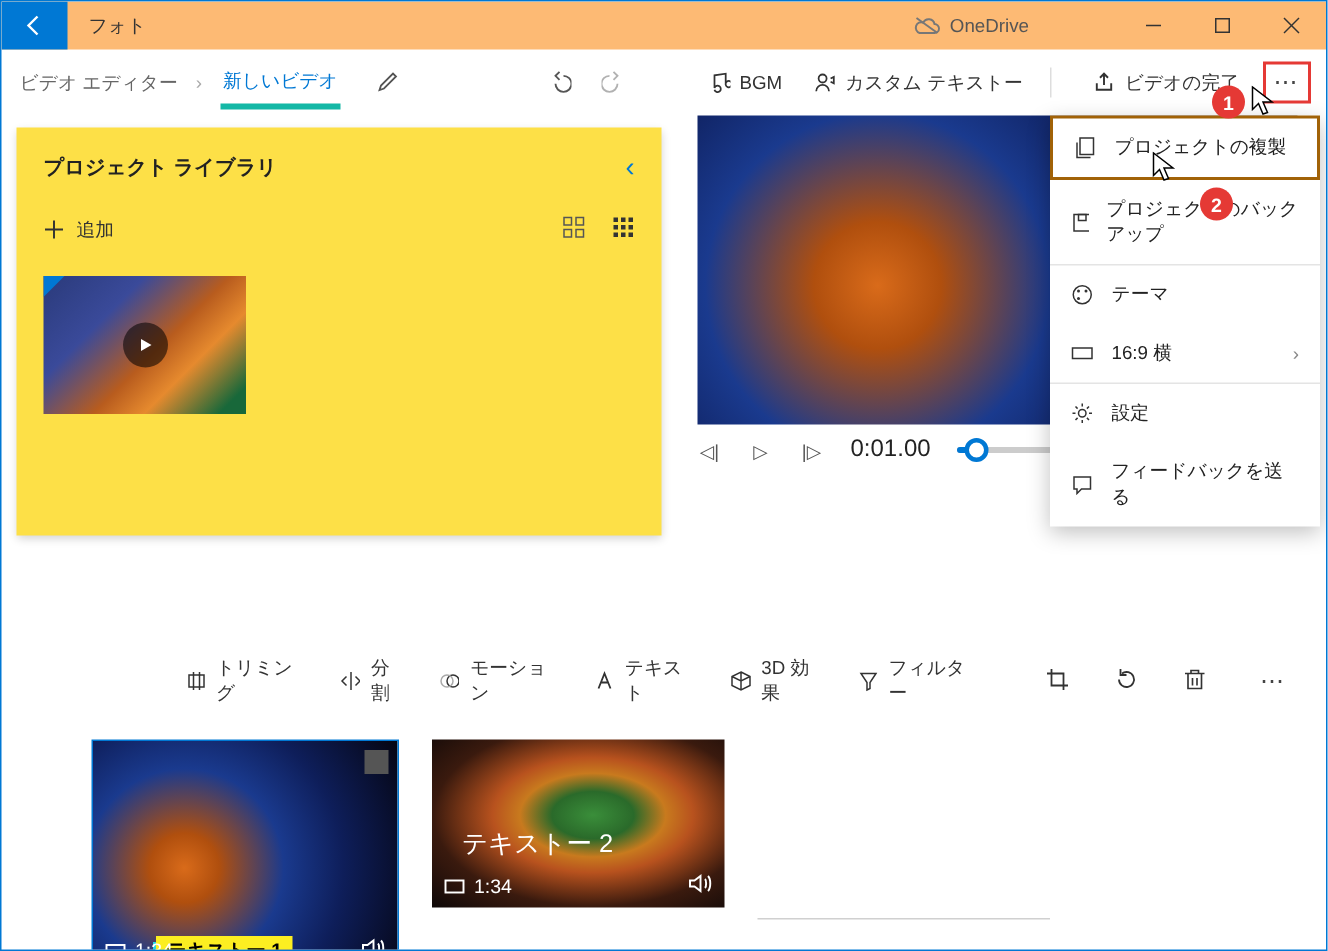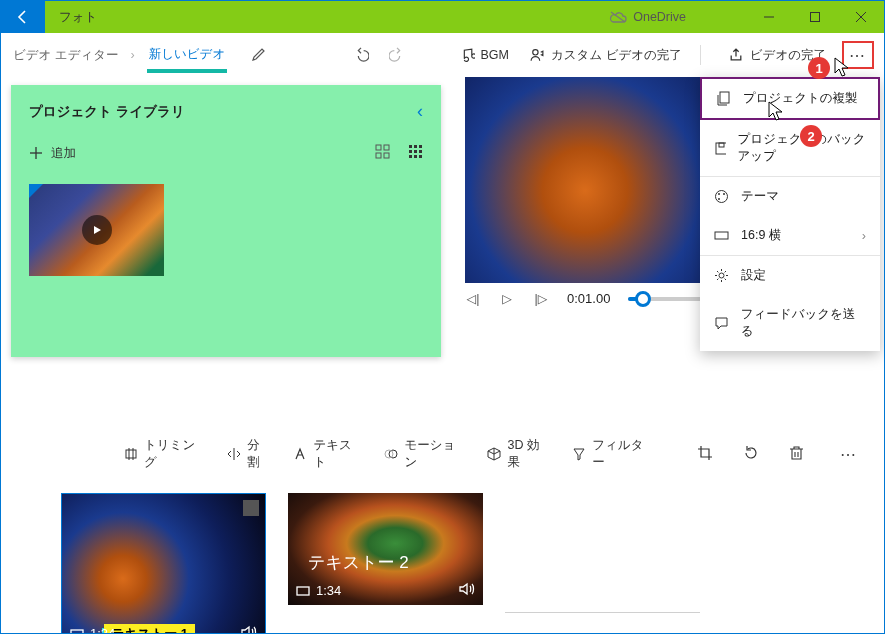--- a/index.html
+++ b/index.html
@@ -10,21 +10,21 @@
       width: 885px;
       height: 634px;
       overflow: hidden;
       position: relative;
       border: 1px solid #0078d4;
     }
     .titlebar {
       display: flex;
       align-items: center;
       height: 32px;
-      background: #84cc16;
+      background: #fdba74;
     }
     .back-btn {
       width: 44px;
       height: 32px;
       background: #0078d4;
       color: #fff;
       display: flex;
       align-items: center;
       justify-content: center;
     }
@@ -49,21 +49,21 @@
     .tool-btn svg, .tool-btn .glyph { width: 16px; height: 16px; }
     .more-btn-box { border: 2px solid #e53935; padding: 1px; margin-left:4px; }
     
     .main {
       display: flex;
       height: 340px;
     }
     .library-panel {
       width: 430px;
       margin: 8px 0 0 10px;
-      background: #86efac;
+      background: #fde047;
       box-shadow: 0 2px 6px rgba(0,0,0,0.18);
       padding: 16px 18px 18px;
       height: 272px;
     }
     .lib-header { display: flex; justify-content: space-between; align-items: center; }
     .lib-title { font-weight: 600; font-size: 13.5px; color: #222; }
     .lib-back { color: #0078d4; font-size: 18px; }
     .lib-buttons { display: flex; align-items: center; justify-content: space-between; margin-top: 22px; }
     .add-btn { display: flex; align-items: center; gap: 8px; color: #333; }
     .view-icons { display: flex; gap: 18px; color: #555; }
@@ -84,36 +84,36 @@
       width: 400px;
       height: 206px;
       background: radial-gradient(circle at 30% 55%, #d96b1a 0%, #b04f0e 14%, #1a3a8e 38%, #0e1e5a 60%, #0a0a1a 100%);
       position: relative;
       overflow:hidden;
     }
     .text-overlay-bg { position:absolute; bottom:10px; right:0; background:#fcee21; padding:4px 0 4px 50px; }
     .text-overlay-fg { position:absolute; bottom:18px; right:12px; background:#29d6e6; color:#000; font-weight:700; font-size:22px; padding:2px 10px; }
     .controls { display:flex; align-items:center; gap:18px; margin-top:8px; width:400px; }
     .ctrl-btn { color:#555; width:16px; text-align:center; }
-    .time { font-size:13px; color:#222; }
+    .time { font-size:16px; color:#222; }
     .slider { flex:1; height:4px; background:#ccc; position:relative; border-radius:2px; }
     .slider .prog { position:absolute; left:0; top:0; height:4px; width:10%; background:#0078d4; border-radius:2px; }
     .slider .knob { position:absolute; left:10%; top:50%; transform:translate(-50%,-50%); width:16px; height:16px; border-radius:50%; background:#fff; border:3px solid #0078d4; }
     
     .dropdown {
       position: absolute;
       top: 76px;
       right: 4px;
       width: 180px;
       background:#fff;
       box-shadow: 0 4px 14px rgba(0,0,0,0.25);
       z-index: 50;
     }
     .dd-item { display:flex; align-items:center; gap:12px; padding:11px 14px; color:#222; }
-    .dd-item.highlight { border:2px solid #701a75; }
+    .dd-item.highlight { border:2px solid #a16207; }
     .dd-sep { height:1px; background:#e4e4e4; }
     .dd-item .arrow { margin-left:auto; color:#888; }
     
     .edit-toolbar {
       display:flex;
       align-items:center;
       gap:22px;
       padding:8px 26px;
       margin-top:12px;
       color:#333;
@@ -212,21 +212,21 @@
     <svg width="15" height="15" viewBox="0 0 15 15">
         <path d="M5 12a2 2 0 1 0 0-1V3l7-1v7a2 2 0 1 0 0-1" fill="none" stroke="#333" stroke-width="1.1"></path>
       </svg>
     <span>BGM</span>
   </div>
   <div class="tool-btn">
     <svg width="15" height="15" viewBox="0 0 15 15">
         <circle cx="6" cy="5" r="2.5" fill="none" stroke="#333" stroke-width="1.1"></circle>
         <path d="M2 13c0-2.5 2-4 4-4s4 1.5 4 4M11 5l2-1v4l-2-1" fill="none" stroke="#333" stroke-width="1.1"></path>
       </svg>
-    <span>カスタム ビデオの完了</span>
+    <span>カスタム テキストー</span>
   </div>
   <div style="width:10px;border-left:1px solid #ddd;height:20px;margin:0 6px"></div>
   <div class="tool-btn">
     <svg width="15" height="15" viewBox="0 0 15 15">
         <path d="M3 8v4h9V8M7.5 2v7M5 4.5 7.5 2 10 4.5" fill="none" stroke="#333" stroke-width="1.2"></path>
       </svg>
     <span>ビデオの完了</span>
   </div>
   <div class="more-btn-box">
     <div style="width:26px;height:22px;display:flex;align-items:center;justify-content:center;font-size:16px;letter-spacing:2px;color:#444">⋯</div>
@@ -357,30 +357,30 @@
     </div>
   <div class="et-btn">
       <svg width="14" height="14">
         <line x1="7" y1="1" x2="7" y2="13" stroke="#333"></line>
         <path d="M4 4 1 7l3 3M10 4l3 3-3 3" fill="none" stroke="#333"></path>
       </svg>
       <span>分割</span>
     </div>
   <div class="et-btn">
       <svg width="14" height="14">
-        <path d="M3 12 7 2l4 10M4.5 8h5" fill="none" stroke="#333" stroke-width="1.2"></path>
-      </svg>
-      <span>テキスト</span>
-    </div>
-  <div class="et-btn">
-      <svg width="14" height="14">
         <circle cx="9" cy="7" r="4" fill="none" stroke="#333"></circle>
         <circle cx="5" cy="7" r="4" fill="none" stroke="#aaa"></circle>
       </svg>
       <span>モーション</span>
+    </div>
+  <div class="et-btn">
+      <svg width="14" height="14">
+        <path d="M3 12 7 2l4 10M4.5 8h5" fill="none" stroke="#333" stroke-width="1.2"></path>
+      </svg>
+      <span>テキスト</span>
     </div>
   <div class="et-btn">
       <svg width="14" height="14">
         <path d="M7 1 13 4v6L7 13 1 10V4z M7 1v12M1 4l6 3 6-3" fill="none" stroke="#333"></path>
       </svg>
       <span>3D 効果</span>
     </div>
   <div class="et-btn">
       <svg width="14" height="14">
         <path d="M2 2h10L8 8v4l-2 1V8z" fill="none" stroke="#333"></path>

